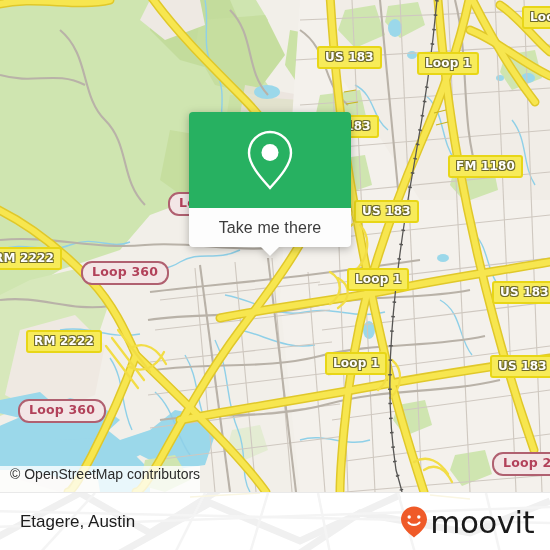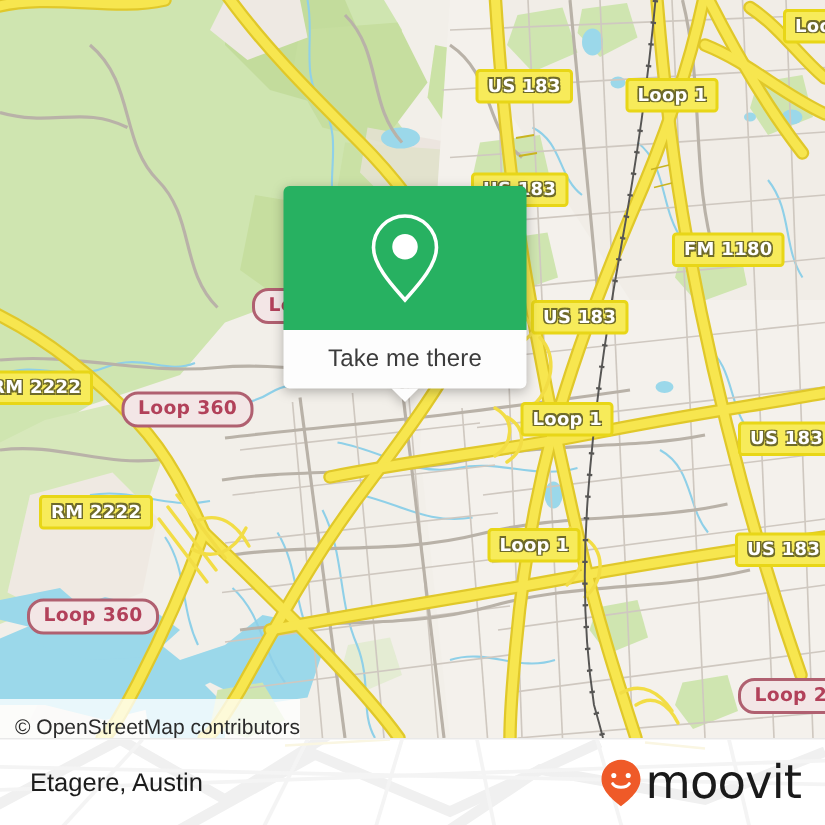--- a/index.html
+++ b/index.html
@@ -58,21 +58,21 @@
     color: #b2415a;
     border-radius: 11px;
     padding: 3px 9px 4px 9px;
     font-size: 12.5px;
   }
 
   
   #poi-card {
     position: absolute;
     left: 189px;
-    top: 124px;
+    top: 112px;
     width: 162px;
     z-index: 60;
     filter: drop-shadow(0 2px 4px rgba(0,0,0,0.28));
   }
   #poi-card-top {
     background: #27b161;
     height: 96px;
     border-radius: 4px 4px 0 0;
     display: flex;
     align-items: center;
@@ -104,21 +104,21 @@
     border-top: 9px solid #fdfdfd;
   }
 
   
   #attribution {
     position: absolute;
     left: 0;
     top: 466px;
     height: 26px;
     display: flex;
-    align-items: flex-end;
+    align-items: flex-start;
     padding-left: 10px;
     background: rgba(255,255,255,0.78);
     font-family: "Liberation Sans", sans-serif;
     font-size: 14px;
     color: #2b2b2b;
     z-index: 50;
   }
 
   
   #footer {

